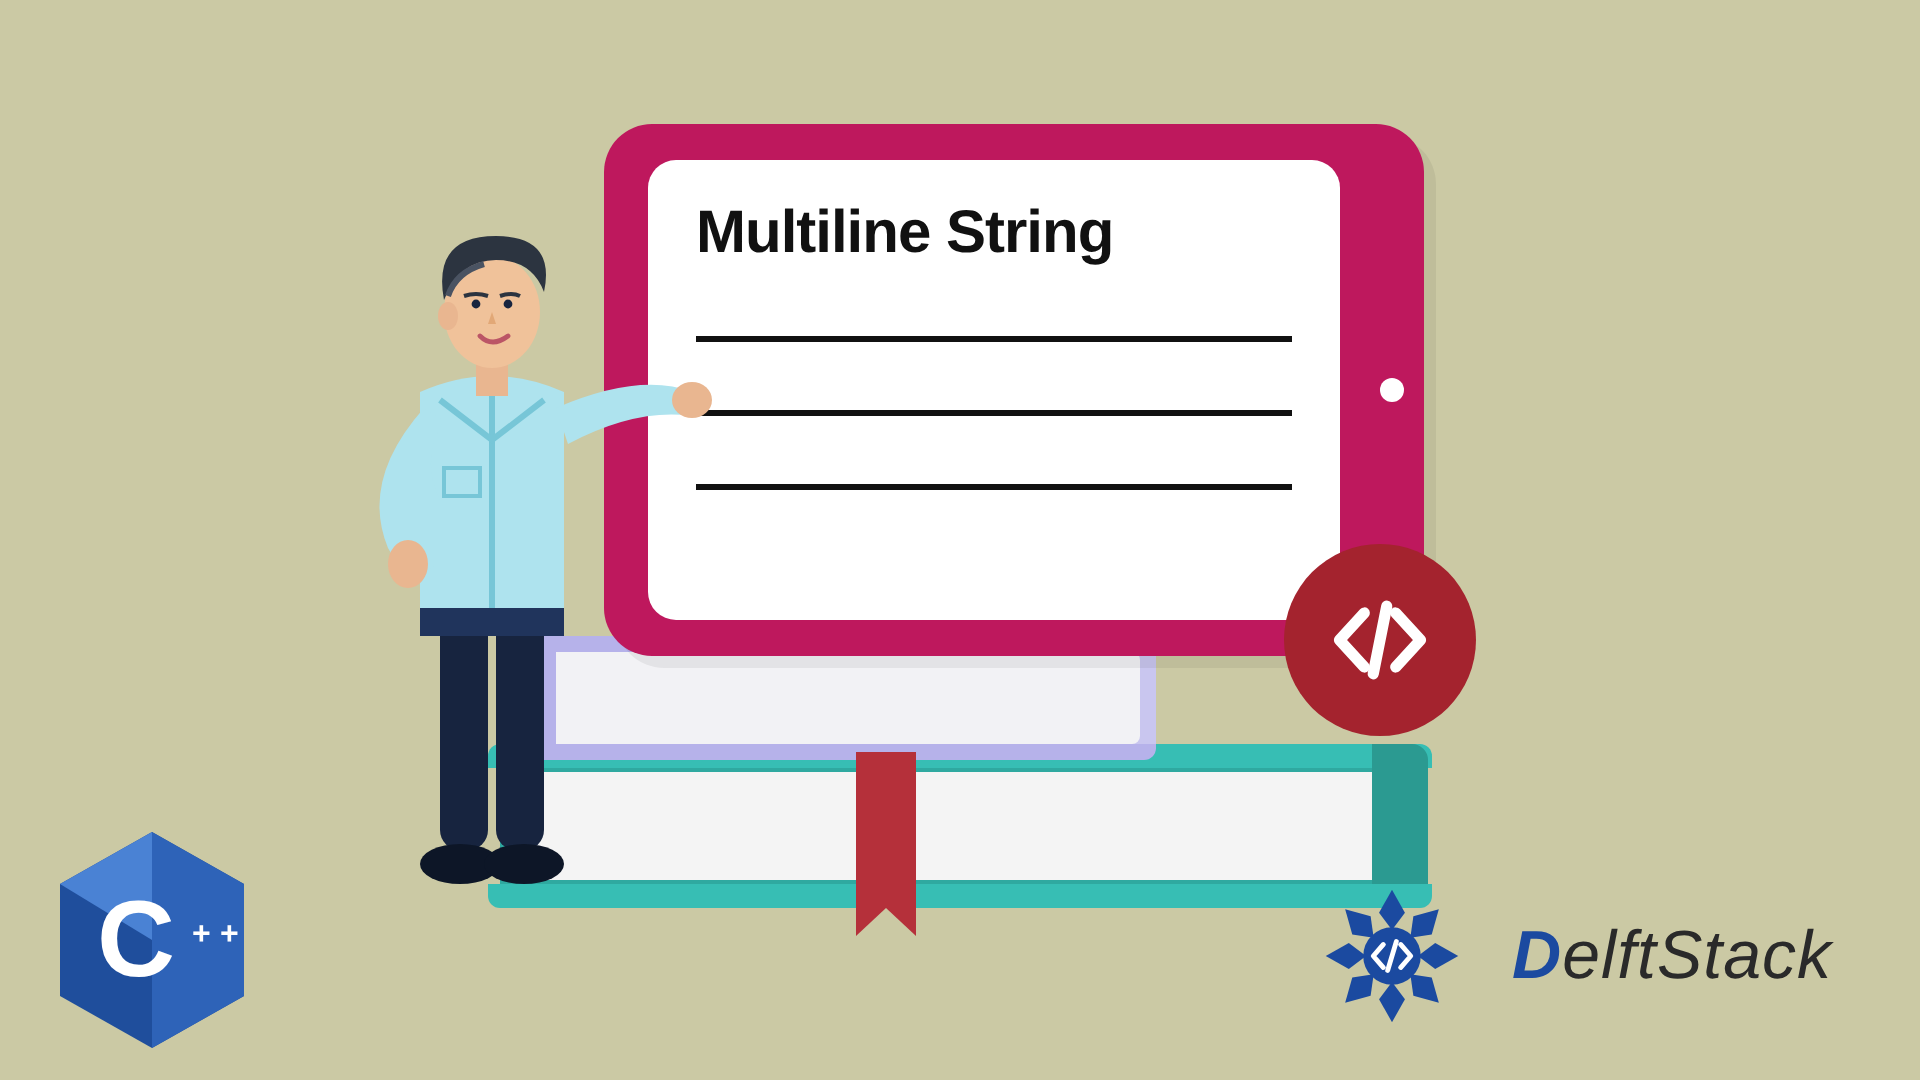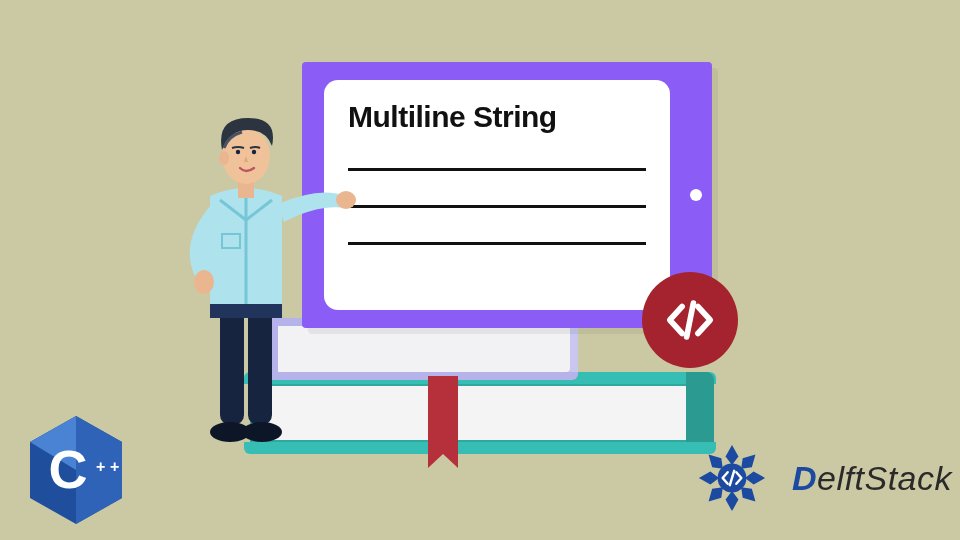--- a/index.html
+++ b/index.html
@@ -89,22 +89,22 @@
     border-right: 15px solid #b5303a;
     border-bottom: 14px solid transparent;
     width: 0; height: 0;
   }
 
   
   .tablet {
     position: absolute;
     left: 302px; top: 62px;
     width: 410px; height: 266px;
-    background: #8b5cf6;
-    border-radius: 4px;
+    background: #be185d;
+    border-radius: 24px;
     box-shadow: 6px 6px 0 rgba(0,0,0,0.06);
   }
   .tablet .camera {
     position: absolute;
     right: 10px; top: 50%;
     width: 12px; height: 12px;
     margin-top: -6px;
     background: #fff;
     border-radius: 50%;
   }
@@ -154,21 +154,21 @@
   .cpp-logo {
     position: absolute;
     left: 26px; bottom: 14px;
     width: 100px; height: 112px;
   }
   .cpp-logo svg { width: 100%; height: 100%; }
 
   
   .delft {
     position: absolute;
-    right: 8px; bottom: 26px;
+    right: 44px; bottom: 26px;
     display: flex;
     align-items: center;
     gap: 24px;
   }
   .delft .mark { width: 72px; height: 72px; }
   .delft .mark svg { width: 100%; height: 100%; }
   .delft .word {
     font-size: 34px;
     font-weight: 400;
     font-style: italic;

